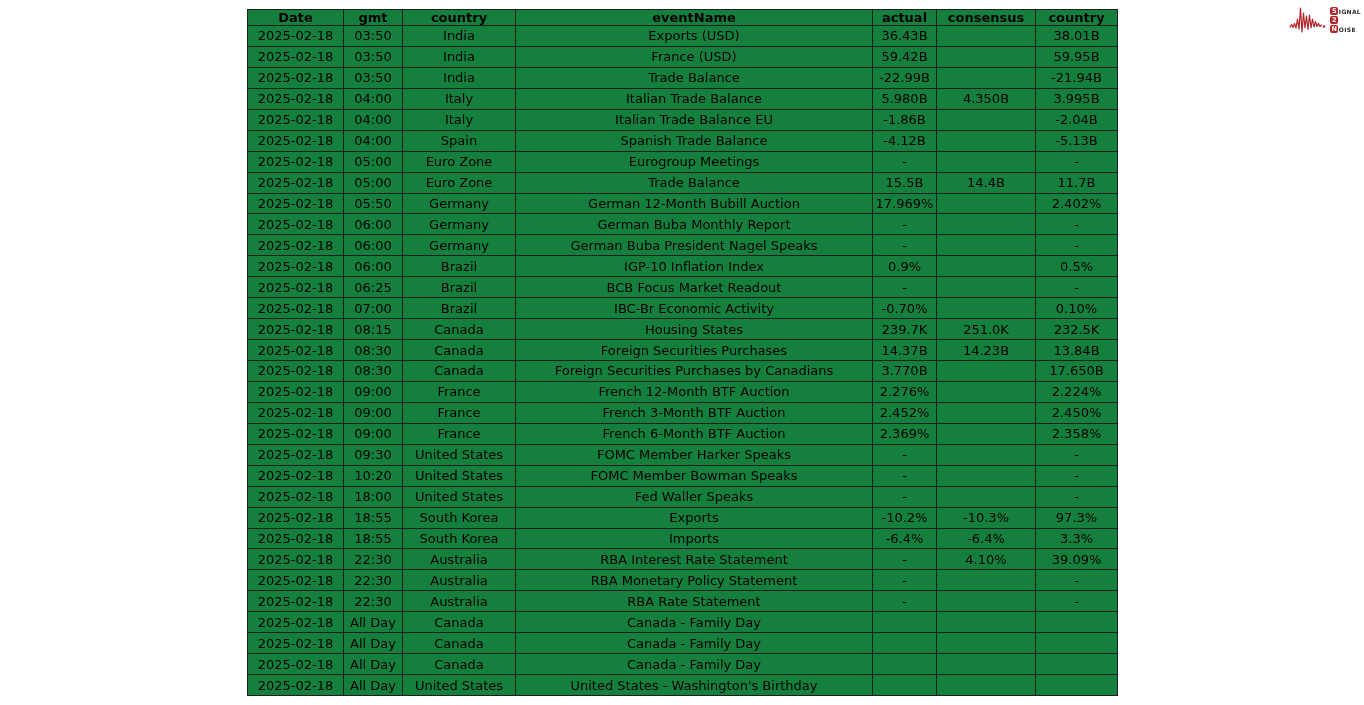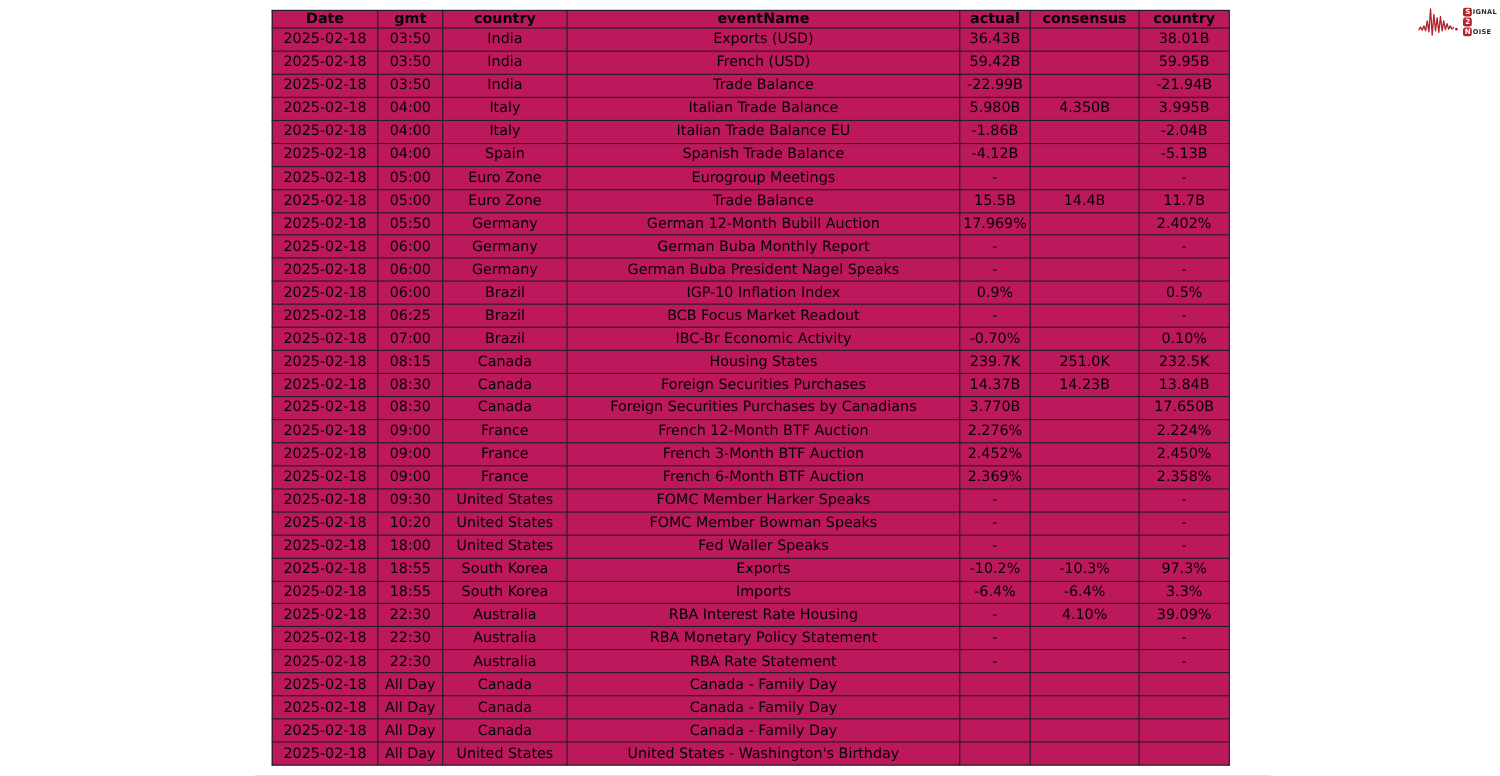--- a/index.html
+++ b/index.html
@@ -2,21 +2,21 @@
 <html><head>
 <meta charset="utf-8">
 <style>
   * { margin:0; padding:0; box-sizing:border-box; }
   html,body { width:1364px; height:705px; background:#ffffff; overflow:hidden;
               font-family:"DejaVu Sans", sans-serif; }
   .stage { position:relative; width:1364px; height:705px; background:#ffffff; }
 
   
   table.cal { position:absolute; left:247px; top:9px; width:870px; height:687px;
-              border-collapse:collapse; table-layout:fixed; background:#be185d; }
+              border-collapse:collapse; table-layout:fixed; background:#15803d; }
   table.cal th, table.cal td {
       border:1px solid #1f1f1f; text-align:center; vertical-align:middle;
       font-size:13px; color:#000000; padding:0 2px; overflow:hidden;
       white-space:nowrap; }
   table.cal th { font-weight:bold; }
   col.c-date      { width:96px; }
   col.c-gmt       { width:59px; }
   col.c-country   { width:113px; }
   col.c-event     { width:357px; }
   col.c-actual    { width:64px; }
@@ -67,21 +67,21 @@
           <td>India</td>
           <td>Exports (USD)</td>
           <td>36.43B</td>
           <td></td>
           <td>38.01B</td>
         </tr>
         <tr>
           <td>2025-02-18</td>
           <td>03:50</td>
           <td>India</td>
-          <td>French (USD)</td>
+          <td>France (USD)</td>
           <td>59.42B</td>
           <td></td>
           <td>59.95B</td>
         </tr>
         <tr>
           <td>2025-02-18</td>
           <td>03:50</td>
           <td>India</td>
           <td>Trade Balance</td>
           <td>-22.99B</td>
@@ -283,21 +283,21 @@
           <td>South Korea</td>
           <td>Imports</td>
           <td>-6.4%</td>
           <td>-6.4%</td>
           <td>3.3%</td>
         </tr>
         <tr>
           <td>2025-02-18</td>
           <td>22:30</td>
           <td>Australia</td>
-          <td>RBA Interest Rate Housing</td>
+          <td>RBA Interest Rate Statement</td>
           <td>-</td>
           <td>4.10%</td>
           <td>39.09%</td>
         </tr>
         <tr>
           <td>2025-02-18</td>
           <td>22:30</td>
           <td>Australia</td>
           <td>RBA Monetary Policy Statement</td>
           <td>-</td>

